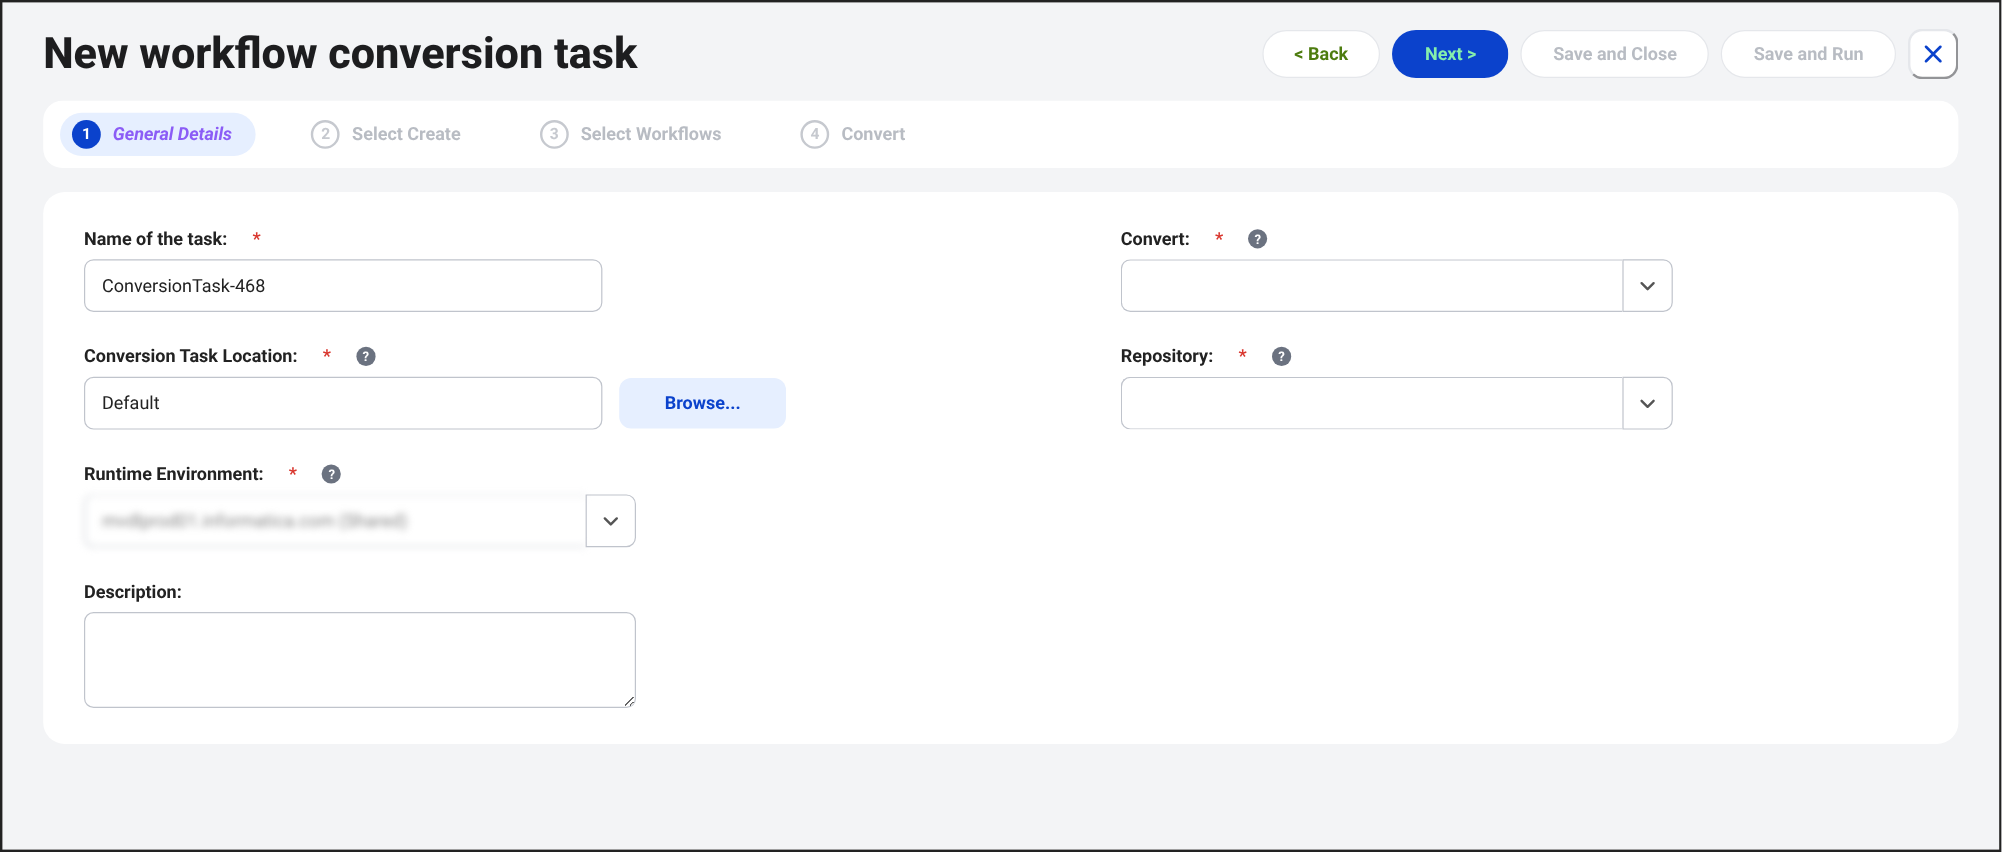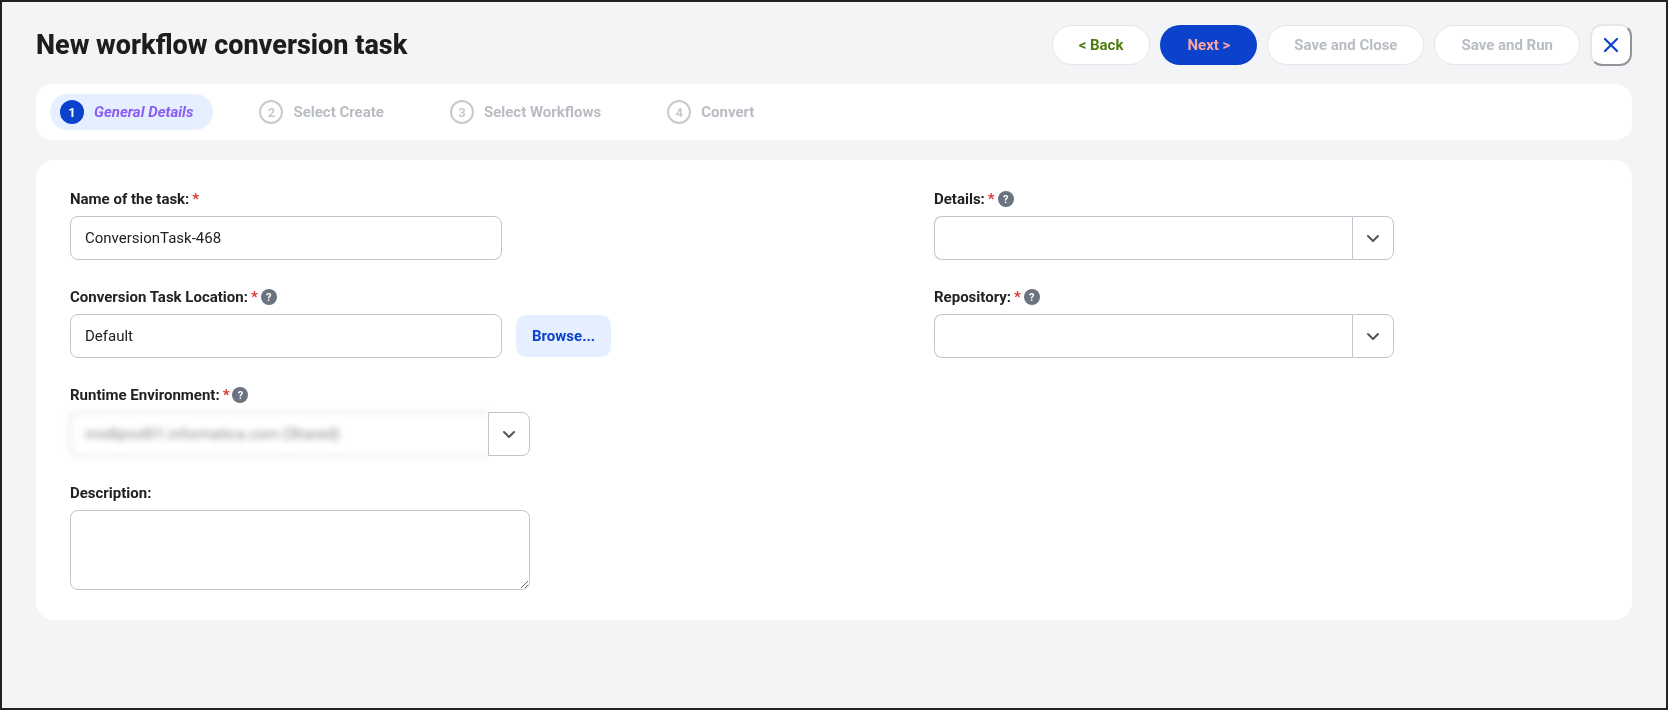--- a/index.html
+++ b/index.html
@@ -12,37 +12,37 @@
     position: relative;
     overflow: hidden;
   }
   .header {
     display: flex;
     align-items: center;
     padding: 22px 34px 12px 34px;
     gap: 10px;
   }
   .title {
-    font-size: 27px;
+    font-size: 36px;
     font-weight: 800;
     color: #1d1d1f;
     flex: 1;
   }
   .btn {
     border-radius: 22px;
     font-size: 15px;
     font-weight: 700;
     padding: 10px 26px;
     border: 1px solid transparent;
     cursor: pointer;
     white-space: nowrap;
   }
   .btn-white { background: #fff; color: #b8bcc3; border-color: #e5e7eb; }
   .btn-close { background: #fff; color: #0b42cc; border-color: #e5e7eb; width: 42px; height: 42px; border-radius: 12px; display:flex;align-items:center;justify-content:center; padding:0;}
-  .btn-primary { background: #0b42cc; color: #fca5a5; }
+  .btn-primary { background: #0b42cc; color: #86efac; }
   .btn-ghost { background:#fff; color:#4d7c0f; border-color:#e5e7eb; }
 
   .stepper {
     margin: 6px 34px 0 34px;
     background: #fff;
     border-radius: 16px;
     padding: 10px 14px;
     display: flex;
     align-items: center;
     gap: 36px;
@@ -60,40 +60,40 @@
     margin: 20px 34px 20px 34px;
     background: #fff;
     border-radius: 18px;
     padding: 30px 34px;
   }
   .panel-heading { font-size:21px; font-weight:800; color:#222; margin-bottom: 28px; }
 
   .form-grid { display:grid; grid-template-columns: 1fr 1fr; column-gap: 200px; row-gap: 28px; }
   .field { display:flex; flex-direction:column; gap:8px; }
   .fspan2 { grid-column: 1; }
-  .label-row { display:flex; align-items:center; gap:3px; font-size:15px; font-weight:700; color:#222; }
+  .label-row { display:flex; align-items:center; gap:21px; font-size:15px; font-weight:700; color:#222; }
   .req { color:#d9362e; font-weight:700; }
   .help { width:16px;height:16px;border-radius:50%;background:#6b7280;color:#fff;display:inline-flex;align-items:center;justify-content:center;font-size:11px;font-weight:700; }
 
   .input, .select, .textarea {
     border:1px solid #c0c4cc;
     border-radius: 8px;
     padding: 10px 14px;
     font-size: 15px;
     color:#222;
     background:#fff;
   }
   .input { height:44px; width: 432px; }
   .select-wrap { display:flex; width:460px; }
   .select-body { flex:1; border:1px solid #c0c4cc;border-right:none;border-radius:8px 0 0 8px; height:44px; display:flex;align-items:center;padding:0 14px;font-size:15px;color:#555;}
   .select-caret { width:42px;border:1px solid #c0c4cc;border-radius:0 8px 8px 0;display:flex;align-items:center;justify-content:center;background:#fff; }
   .textarea { width:460px; height: 80px; resize: both; }
 
   .row-inline { display:flex; gap:14px; align-items:center; }
-  .browse-btn { background:#e6efff; color:#0b42cc; border:none; border-radius:10px; font-weight:700; font-size:15px; padding: 12px 16px; cursor:pointer; }
+  .browse-btn { background:#e6efff; color:#0b42cc; border:none; border-radius:10px; font-weight:700; font-size:15px; padding: 12px 38px; cursor:pointer; }
 
   .blur { filter: blur(3px); color:#888; }
   svg.chev { width:16px;height:16px; }
 </style>
 </head>
 <body>
 
 <div class="window">
 
   <div class="header">
@@ -135,21 +135,21 @@
       <div class="field">
         <div class="label-row">
           <span>Name of the task:</span>
           <span class="req">*</span>
         </div>
         <input class="input" value="ConversionTask-468" style="">
       </div>
 
       <div class="field">
         <div class="label-row">
-          <span>Details:</span>
+          <span>Convert:</span>
           <span class="req">*</span>
           <span class="help">?</span>
         </div>
         <div class="select-wrap">
           <div class="select-body"></div>
           <div class="select-caret">
             <svg class="chev" viewBox="0 0 16 16">
                 <path d="M3 6 L8 11 L13 6" fill="none" stroke="#555" stroke-width="2" stroke-linecap="round" stroke-linejoin="round"></path>
               </svg>
           </div>

